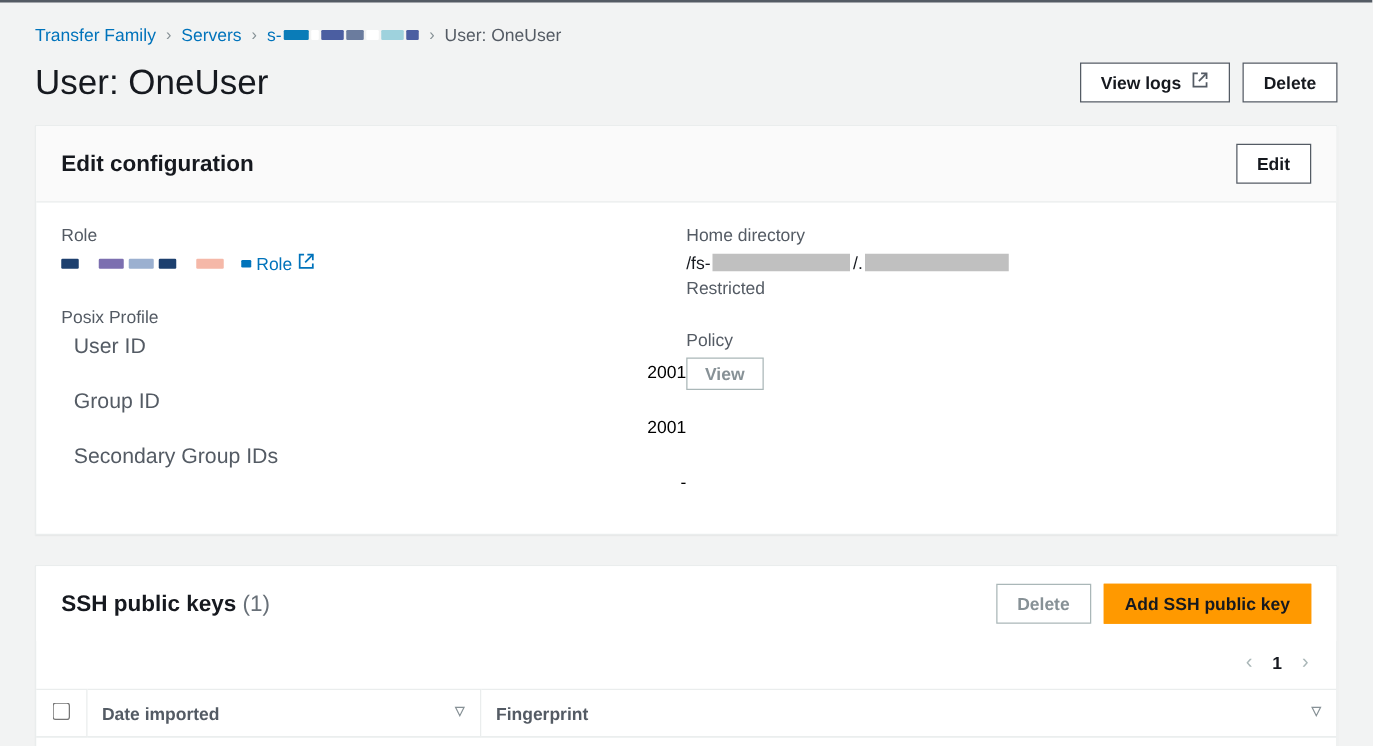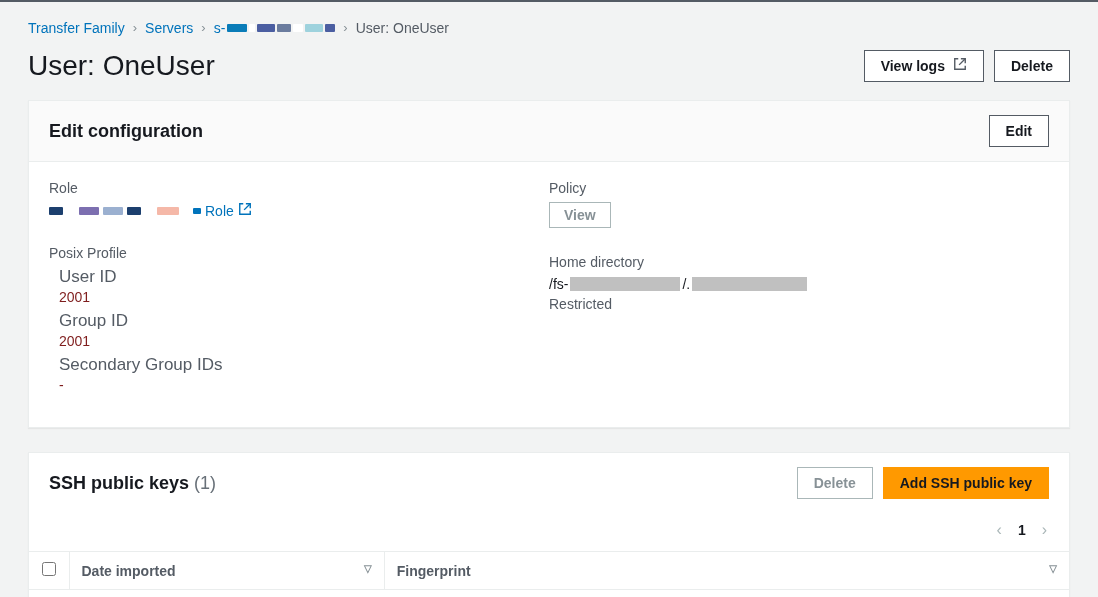--- a/index.html
+++ b/index.html
@@ -98,21 +98,21 @@
   }
   .panel-body {
     padding: 18px 20px 28px 20px;
     display: flex;
     flex-wrap: wrap;
   }
   .col { width: 50%; min-width: 300px; }
   .field-label { color: #545b64; font-size: 14px; margin-bottom: 6px; }
   .field-block { margin-bottom: 26px; }
   .sub-label { color: #545b64; font-size: 17px; margin: 4px 0 2px 0; }
-  .sub-value { color: #7f1d1d; font-size: 14px; margin-bottom: 6px; }
+  .sub-value { color: #000000; font-size: 14px; margin-bottom: 6px; text-align: right; }
   .posix-inner { padding-left: 10px; margin-top: 6px; }
   .role-line { display: flex; align-items: center; gap: 4px; }
   .role-link { color: #0073bb; text-decoration: none; display: inline-flex; align-items: center; gap: 4px; }
   .ext-icon svg { width: 14px; height: 14px; }
   .policy-view-btn {
     border: 1px solid #aab7b8;
     color: #879196;
     background: #fff;
     padding: 4px 14px;
     font-weight: 700;
@@ -250,33 +250,33 @@
             <div class="sub-label">Group ID</div>
             <div class="sub-value">2001</div>
             <div class="sub-label">Secondary Group IDs</div>
             <div class="sub-value">-</div>
           </div>
         </div>
       </div>
 
       <div class="col">
         <div class="field-block">
-          <div class="field-label">Policy</div>
-          <button class="policy-view-btn" disabled="">View</button>
-        </div>
-
-        <div class="field-block">
           <div class="field-label">Home directory</div>
           <div class="homedir-line">
             <span>/fs-</span>
             <span class="gray-redact" style="width:110px;"></span>
             <span>/.</span>
             <span class="gray-redact" style="width:115px;"></span>
           </div>
           <div class="restricted">Restricted</div>
+        </div>
+
+        <div class="field-block">
+          <div class="field-label">Policy</div>
+          <button class="policy-view-btn" disabled="">View</button>
         </div>
       </div>
     </div>
   </section>
 
   <section class="panel" style="margin-bottom:0;">
     <div class="panel-header ssh-header">
       <h2>
         <span>SSH public keys</span>
         <span class="count">(1)</span>

